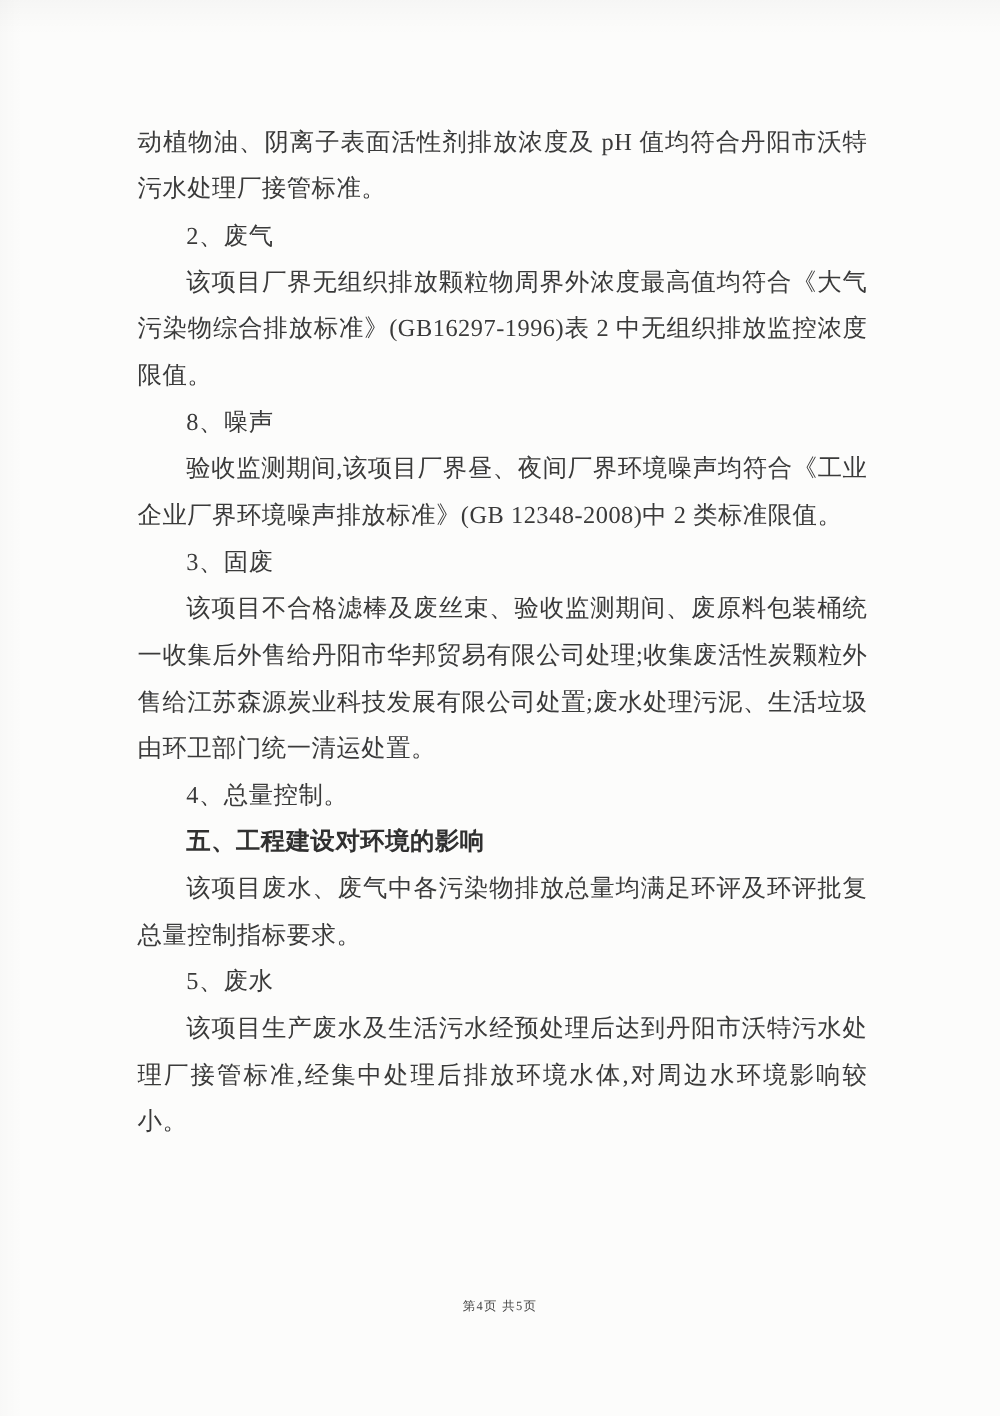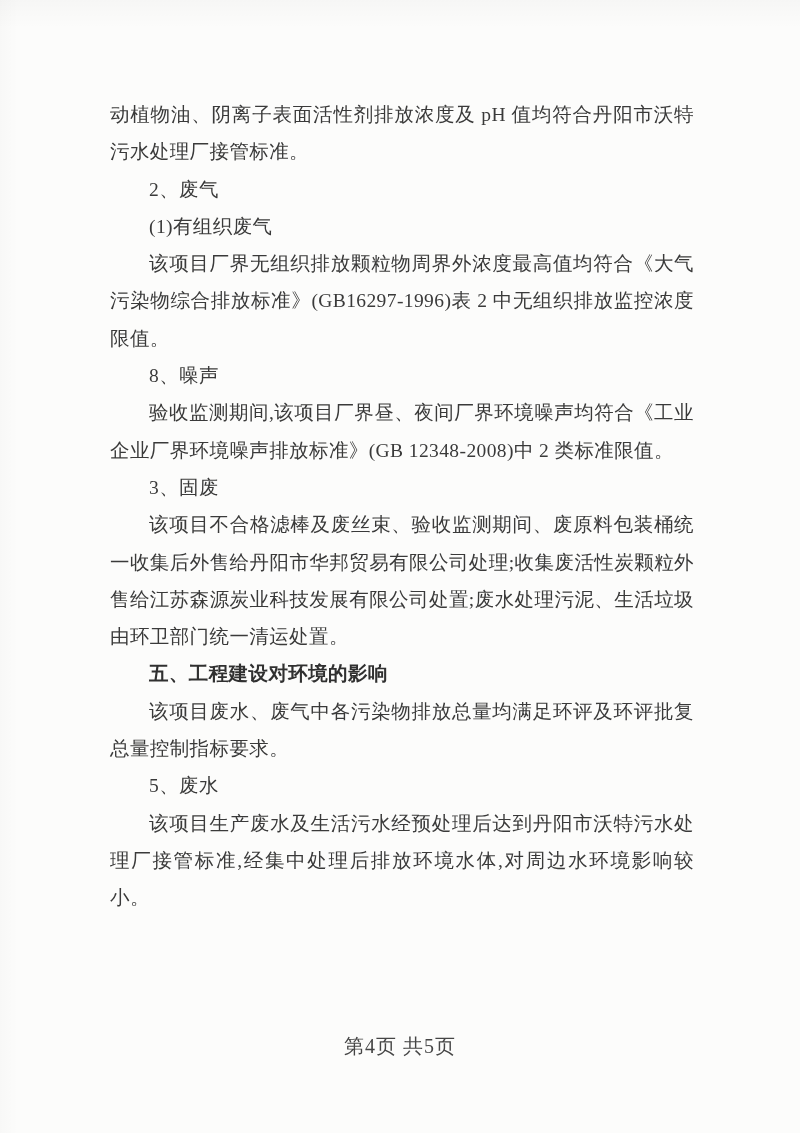--- a/index.html
+++ b/index.html
@@ -49,38 +49,38 @@
     font-family: "Liberation Sans", "DejaVu Sans", sans-serif;
     font-weight: 700;
     color: #303030;
   }
   .footer {
     position: absolute;
     left: 0;
     right: 0;
     top: 1036px;
     text-align: center;
-    font-size: 20px;
+    font-size: 10px;
     line-height: 20px;
     letter-spacing: 1px;
     color: #454545;
   }
 </style>
 </head>
 <body>
 
 <div class="page">
   <div class="content">
     <p class="para no-indent">动植物油、阴离子表面活性剂排放浓度及 pH 值均符合丹阳市沃特污水处理厂接管标准。</p>
     <p class="para">2、废气</p>
-    <p class="para">(1)有组织废气</p>
     <p class="para">该项目厂界无组织排放颗粒物周界外浓度最高值均符合《大气污染物综合排放标准》(GB16297-1996)表 2 中无组织排放监控浓度限值。</p>
     <p class="para">8、噪声</p>
     <p class="para">验收监测期间,该项目厂界昼、夜间厂界环境噪声均符合《工业企业厂界环境噪声排放标准》(GB 12348-2008)中 2 类标准限值。</p>
     <p class="para">3、固废</p>
     <p class="para">该项目不合格滤棒及废丝束、验收监测期间、废原料包装桶统一收集后外售给丹阳市华邦贸易有限公司处理;收集废活性炭颗粒外售给江苏森源炭业科技发展有限公司处置;废水处理污泥、生活垃圾由环卫部门统一清运处置。</p>
+    <p class="para">4、总量控制。</p>
     <p class="para heading">五、工程建设对环境的影响</p>
     <p class="para">该项目废水、废气中各污染物排放总量均满足环评及环评批复总量控制指标要求。</p>
     <p class="para">5、废水</p>
     <p class="para">该项目生产废水及生活污水经预处理后达到丹阳市沃特污水处理厂接管标准,经集中处理后排放环境水体,对周边水环境影响较小。</p>
   </div>
   <div class="footer">第4页  共5页</div>
 </div>
 
 </body></html>

